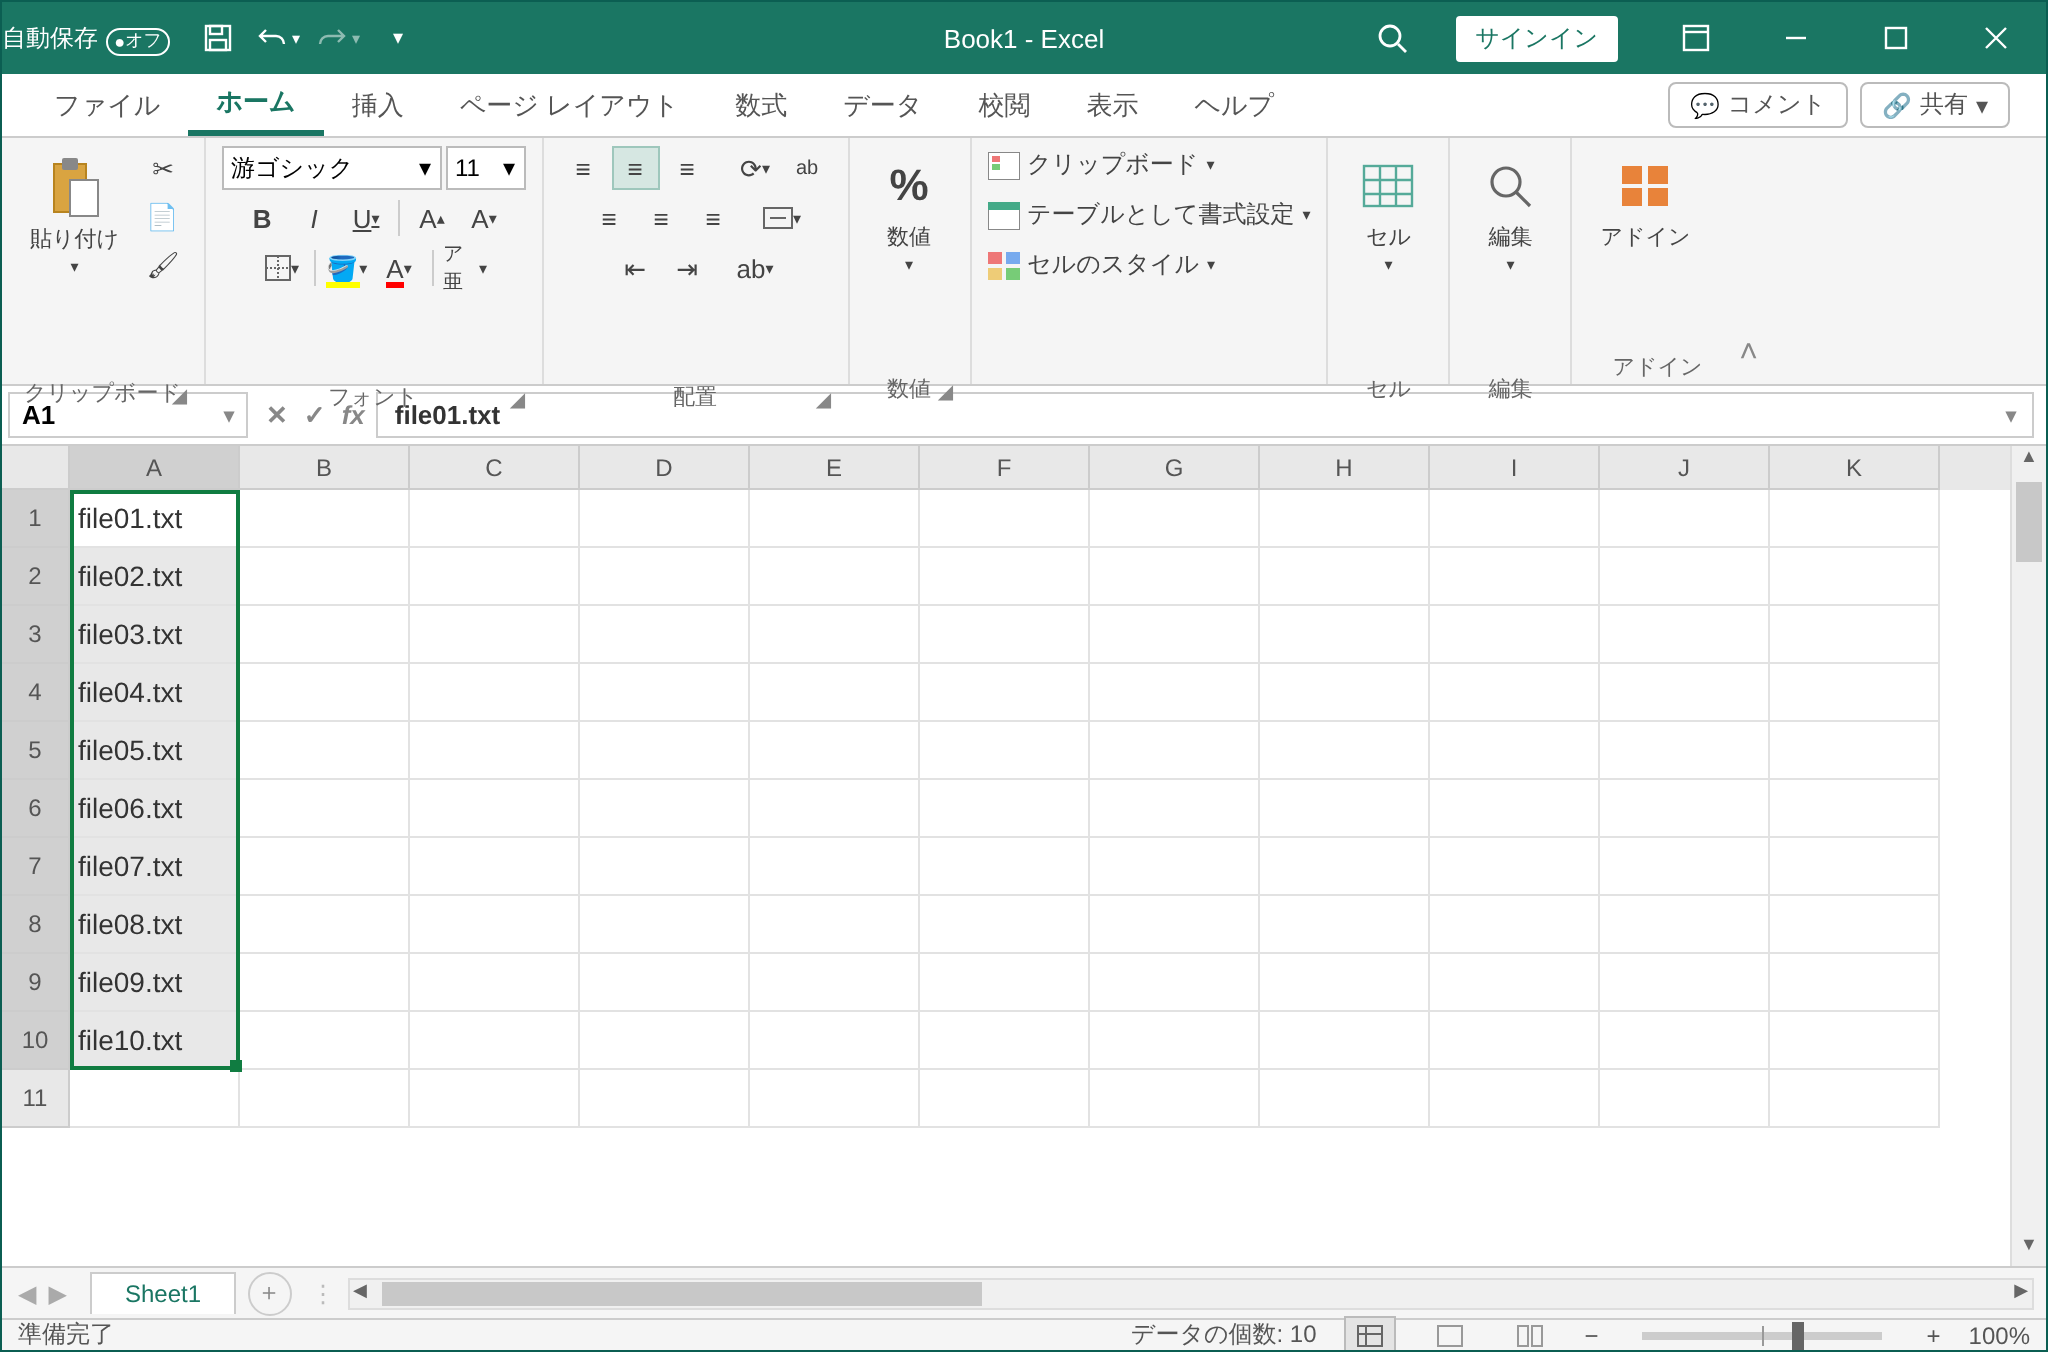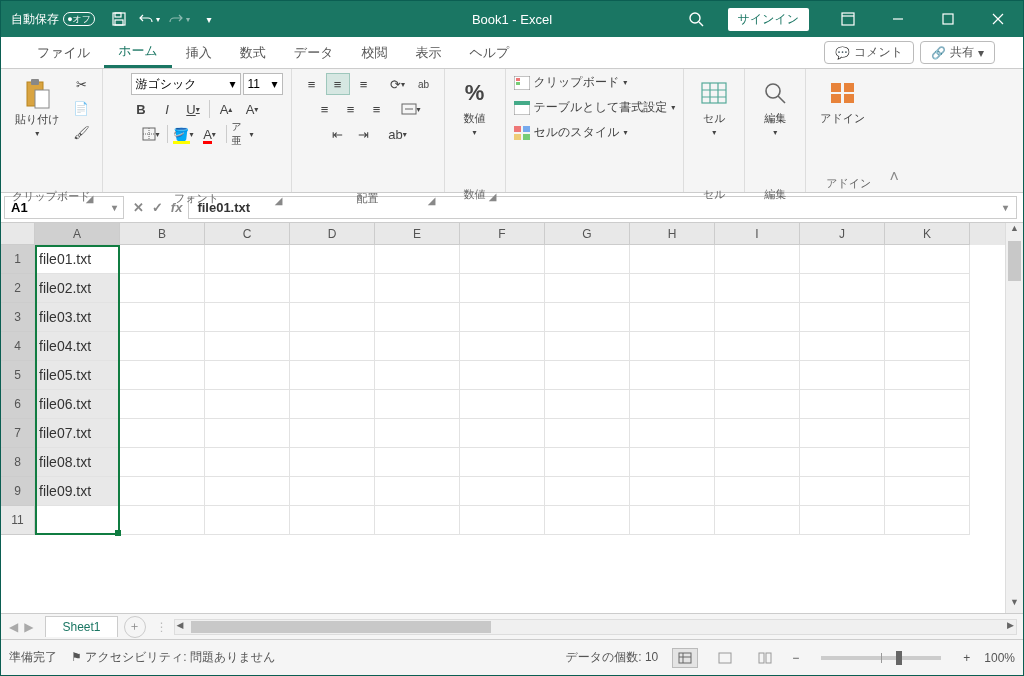--- a/index.html
+++ b/index.html
@@ -1,50 +1,50 @@
 <!DOCTYPE html>
 <html><head>
 <meta charset="utf-8">
 <style>
   * { box-sizing: border-box; margin: 0; padding: 0; font-family: "Yu Gothic UI", "Meiryo", sans-serif; }
   body { width: 1024px; height: 676px; background: #fff; overflow: hidden; display: flex; flex-direction: column; border: 1px solid #0b5e52; }
   
   
   .titlebar { height: 36px; background: #1a7663; color: #fff; display: flex; align-items: center; font-size: 12px; position: relative; }
-  .titlebar .autosave { display: flex; align-items: center; gap: 4px; margin-left: 10px; }
+  .titlebar .autosave { display: flex; align-items: flex-end; gap: 4px; }
   .toggle { width: 32px; height: 14px; border: 1px solid #fff; border-radius: 7px; display: flex; align-items: center; justify-content: flex-end; padding: 0 3px; font-size: 9px; }
   .titlebar .qat { display: flex; align-items: center; gap: 2px; margin-left: 10px; }
   .qat-btn { width: 28px; height: 28px; display: flex; align-items: center; justify-content: center; cursor: pointer; }
   .titlebar .title { position: absolute; left: 50%; transform: translateX(-50%); font-size: 13px; }
   .titlebar .right { margin-left: auto; display: flex; align-items: center; }
   .search-icon { width: 40px; text-align: center; }
   .signin { background: #fff; color: #1a7663; font-size: 12px; padding: 3px 10px; border-radius: 2px; margin-right: 14px; }
   .winbtn { width: 50px; height: 36px; display: flex; align-items: center; justify-content: center; cursor: pointer; }
   
   
-  .tabs { height: 32px; background: #fff; display: flex; align-items: center; border-bottom: 1px solid #ccc; padding: 0 22px; font-size: 13px; color: #555; }
+  .tabs { height: 32px; background: #fff; display: flex; align-items: center; border-bottom: 1px solid #ccc; padding: 0 12px; font-size: 13px; color: #555; }
   .tab { padding: 0 14px; height: 100%; display: flex; align-items: center; cursor: pointer; }
-  .tab.active { border-bottom: 3px solid #1a7663; color: #1a7663; font-weight: normal; }
+  .tab.active { border-bottom: 3px solid #1a7663; color: #1a7663; font-weight: bold; }
   .tabs .right-actions { margin-left: auto; display: flex; gap: 6px; padding-right: 6px;}
   .pill { border: 1px solid #bbb; border-radius: 4px; padding: 2px 10px; font-size: 12px; display: flex; align-items: center; gap: 4px; cursor: pointer; }
   
   
   .ribbon { height: 124px; background: #f5f5f5; border-bottom: 1px solid #ccc; display: flex; }
   .group { border-right: 1px solid #ddd; padding: 4px 8px 2px 8px; display: flex; flex-direction: column; }
   .group-body { flex: 1; display: flex; align-items: center; gap: 4px; }
   .group-label { font-size: 11px; color: #666; text-align: center; padding: 2px 0; position: relative; margin-top: 44px; }
   .dlaunch { position: absolute; right: 0; bottom: 2px; font-size: 10px; color: #888; }
   .big-btn { display: flex; flex-direction: column; align-items: center; gap: 2px; font-size: 11px; color: #444; padding: 4px 6px; cursor: pointer; }
   .big-btn .ico { width: 32px; height: 32px; display:flex;align-items:center;justify-content:center;}
   .col { display: flex; flex-direction: column; gap: 2px; }
   .row { display: flex; align-items: center; gap: 2px; }
   .mini { width: 24px; height: 22px; display: flex; align-items: center; justify-content: center; cursor: pointer; font-size: 13px; color: #444; border: 1px solid transparent; }
   .mini.sel { background: #d6e7e2; border: 1px solid #9ec7bc; }
   .combo { height: 22px; border: 1px solid #bbb; background: #fff; font-size: 12px; padding: 0 4px; display: flex; align-items: center; justify-content: space-between; cursor: pointer; }
-  .fontname { width: 110px; margin-left: 20px; }
+  .fontname { width: 110px; }
   .fontsize { width: 40px; }
   .txtlink { font-size: 12px; color: #444; display: flex; align-items: center; gap: 4px; cursor: pointer; padding: 1px 0;}
   .collapse-arrow { width: 30px; display:flex; align-items:flex-end; justify-content:center; padding-bottom:6px; color:#888;}
   
   
   .fbar-row { height: 30px; background: #fff; border-bottom: 1px solid #ccc; display: flex; align-items: stretch; font-weight: bold; }
   .namebox { width: 120px; border: 1px solid #ccc; margin: 3px; display: flex; align-items: center; padding: 0 6px; font-size: 13px; justify-content:space-between;}
   .fx-btns { display: flex; align-items: center; padding: 0 6px; gap: 8px; color: #888; font-size: 13px;}
   .fx-btns .fx { font-style: italic; }
   .fbar { flex: 1; border: 1px solid #ccc; margin: 3px 6px 3px 0; display: flex; align-items: center; padding: 0 8px; font-size: 13px; color: #333; justify-content:space-between;}
@@ -72,21 +72,21 @@
   
   
   .sheetbar { height: 26px; background: #f5f5f5; border-top: 1px solid #ccc; display: flex; align-items: center; font-size: 12px; }
   .sheet-nav { display: flex; gap: 6px; padding: 0 8px; color: #aaa; }
   .sheet-tab { background: #fff; border: 1px solid #ccc; border-bottom: none; padding: 3px 16px; border-radius: 0 0 0 0; margin-left: 4px; color:#1a7663;}
   .sheet-add { width: 22px; height: 22px; border: 1px solid #ccc; border-radius: 50%; display: flex; align-items: center; justify-content: center; margin-left: 6px; color: #888; }
   .hscroll { flex: 1; height: 16px; margin: 0 6px; background: #f0f0f0; border: 1px solid #ddd; position:relative;}
   .hscroll .thumb { position:absolute; left:16px; top:1px; bottom:1px; width:300px; background:#c8c8c8;}
   
   
-  .statusbar { height: 36px; background: #f5f5f5; border-top: 1px solid #ccc; display: flex; align-items: center; font-size: 12px; color: #555; padding: 0 8px; gap: 14px; }
+  .statusbar { height: 16px; background: #f5f5f5; border-top: 1px solid #ccc; display: flex; align-items: center; font-size: 12px; color: #555; padding: 0 8px; gap: 14px; }
   .statusbar .spacer { flex: 1; }
   .viewbtn { width: 26px; height: 20px; border: 1px solid transparent; display:flex;align-items:center;justify-content:center;}
   .viewbtn.active { border:1px solid #bbb; background:#e4e4e4;}
   .zoom-slider { width: 120px; height: 4px; background: #ccc; position: relative; margin: 0 8px;}
   .zoom-slider .tick { position:absolute; left:50%; top:-3px; width:1px; height:10px; background:#999;}
   .zoom-slider .knob { position:absolute; left:62%; top:-5px; width:6px; height:14px; background:#666;}
   svg { display:block; }
 </style>
 </head>
 <body>
@@ -148,20 +148,21 @@
           <path d="M1 1l10 10M11 1L1 11"></path>
         </svg>
       </div>
   </div>
 </div>
 
 <div class="tabs">
   <div class="tab">ファイル</div>
   <div class="tab active">ホーム</div>
   <div class="tab">挿入</div>
+  <div class="tab">ページ レイアウト</div>
   <div class="tab">数式</div>
   <div class="tab">データ</div>
   <div class="tab">校閲</div>
   <div class="tab">表示</div>
   <div class="tab">ヘルプ</div>
   <div class="right-actions">
     <div class="pill">💬 <span>コメント</span></div>
     <div class="pill">🔗 <span>共有</span> ▾</div>
   </div>
 </div>
@@ -521,20 +522,34 @@
             <div class="cell"></div>
             <div class="cell"></div>
             <div class="cell"></div>
             <div class="cell"></div>
             <div class="cell"></div>
             <div class="cell"></div>
             <div class="cell"></div>
             <div class="cell"></div>
           </div>
           <div class="grow">
+            <div class="rowh sel">10</div>
+            <div class="cell selrange">file10.txt</div>
+            <div class="cell"></div>
+            <div class="cell"></div>
+            <div class="cell"></div>
+            <div class="cell"></div>
+            <div class="cell"></div>
+            <div class="cell"></div>
+            <div class="cell"></div>
+            <div class="cell"></div>
+            <div class="cell"></div>
+            <div class="cell"></div>
+          </div>
+          <div class="grow">
             <div class="rowh">11</div>
             <div class="cell"></div>
             <div class="cell"></div>
             <div class="cell"></div>
             <div class="cell"></div>
             <div class="cell"></div>
             <div class="cell"></div>
             <div class="cell"></div>
             <div class="cell"></div>
             <div class="cell"></div>
@@ -565,21 +580,20 @@
   <span style="color:#bbb;">⋮</span>
   <div class="hscroll">
       <span style="position:absolute;left:2px;font-size:9px;color:#666;">◀</span>
       <div class="thumb"></div>
       <span style="position:absolute;right:2px;font-size:9px;color:#666;">▶</span>
     </div>
 </div>
 
 <div class="statusbar">
   <span>準備完了</span>
-  <span>⚑ <span>アクセシビリティ: 問題ありません</span></span>
   <div class="spacer"></div>
   <span>データの個数: 10</span>
   <div class="viewbtn active">
       <svg width="14" height="12" fill="none" stroke="#666">
         <rect x="1" y="1" width="12" height="10"></rect>
         <path d="M5 1v10M1 5h12"></path>
       </svg>
     </div>
   <div class="viewbtn">
       <svg width="14" height="12" fill="none" stroke="#999">

